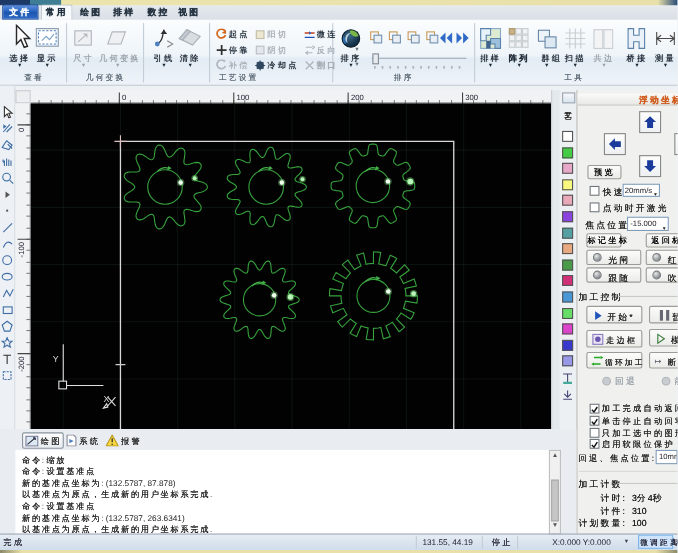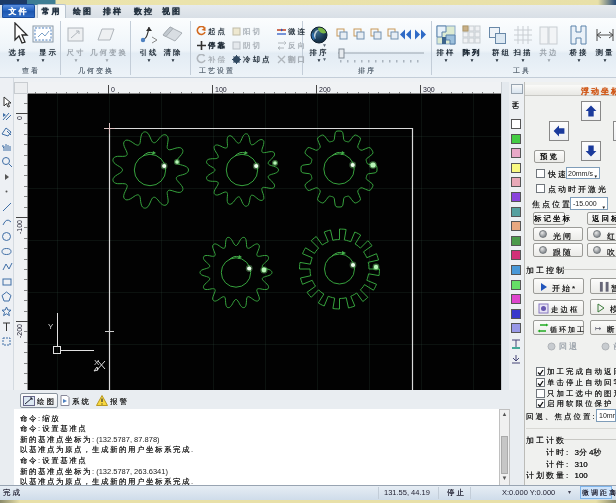--- a/index.html
+++ b/index.html
@@ -34,21 +34,21 @@
 <svg class="a" style="left:8px;top:22px" width="24" height="25" viewBox="0 0 24 25">
 <path d="M7,1 L7,18 L11,14 L14,21 L17,20 L14,13 L19,13 Z" fill="#fdfdfd" stroke="#2a2a2a" stroke-width="1.3"></path>
   </svg>
 <div class="a" style="left:3px;top:48px;width:30px;color:#1d2935;font-size:7.5px;text-align:center"><span class="cj" style="font-weight:normal">选择</span></div>
 <div class="a" style="left:3px;top:57px;width:30px;color:#1d2935;font-size:5px;text-align:center">▼</div>
 <svg class="a" style="left:32px;top:25px" width="22" height="19" viewBox="0 0 22 19">
 <rect x="1" y="1" width="20" height="16" fill="#f2f6fa" stroke="#8a9aa8"></rect>
 <rect x="3" y="3" width="16" height="12" fill="#fff" stroke="#4f81c0" stroke-dasharray="2 1.5"></rect>
 <path d="M6,12 l4,-4 3,3 4,-5" stroke="#7aa0c8" fill="none"></path>
   </svg>
-<div class="a" style="left:28px;top:48px;width:30px;color:#1d2935;font-size:7.5px;text-align:right"><span class="cj" style="font-weight:normal">显示</span></div>
+<div class="a" style="left:28px;top:48px;width:30px;color:#1d2935;font-size:7.5px;text-align:center"><span class="cj" style="font-weight:normal">显示</span></div>
 <div class="a" style="left:28px;top:57px;width:30px;color:#1d2935;font-size:5px;text-align:center">▼</div>
 <svg class="a" style="left:66px;top:25px" width="20" height="19" viewBox="0 0 20 19">
 <rect x="2" y="3" width="15" height="13" fill="#eef0f2" stroke="#b0b6bc"></rect>
     <path d="M5,13 L13,6 M13,6 l-3,0 m3,0 l0,3" stroke="#b0b6bc" fill="none"></path>
   </svg>
 <div class="a" style="left:61px;top:48px;width:30px;color:#9aa2aa;font-size:7.5px;text-align:center"><span class="cj" style="font-weight:normal">尺寸</span></div>
 <div class="a" style="left:61px;top:57px;width:30px;color:#9aa2aa;font-size:5px;text-align:center">▼</div>
 <svg class="a" style="left:96px;top:25px" width="20" height="19" viewBox="0 0 20 19">
 <path d="M2,15 L6,4 L18,4 L14,15 Z" fill="#eef0f2" stroke="#b0b6bc"></path>
   </svg>
@@ -69,21 +69,21 @@
 <div class="a" style="left:160px;top:48px;width:26px;color:#1d2935;font-size:7.5px;text-align:center"><span class="cj" style="font-weight:normal">清除</span></div>
 <div class="a" style="left:160px;top:57px;width:26px;color:#1d2935;font-size:5px;text-align:center">▼</div>
 <svg class="a" style="left:196px;top:26px" width="11" height="11" viewBox="0 0 11 11">
     <path d="M8.5,2 A4 4 0 1 0 9,6" stroke="#d2691e" fill="none" stroke-width="1.6"></path>
     <path d="M9.5,1 l0,4 -4,-1 z" fill="#d2691e"></path>
   </svg>
 <div class="a" style="left:208px;top:27px;width:36px;color:#1d2935;font-size:7.5px"><span class="cj" style="font-weight:normal">起点</span></div>
 <svg class="a" style="left:196px;top:40px" width="11" height="11" viewBox="0 0 11 11">
     <path d="M5.5,1 L5.5,10 M1,5.5 L10,5.5" stroke="#303030" stroke-width="1.6"></path>
   </svg>
-<div class="a" style="left:208px;top:41px;width:36px;color:#1d2935;font-size:7.5px"><span class="cj" style="font-weight:bold">停靠</span></div>
+<div class="a" style="left:208px;top:41px;width:36px;color:#1d2935;font-size:7.5px"><span class="cj" style="font-weight:normal">停靠</span></div>
 <svg class="a" style="left:196px;top:54px" width="11" height="11" viewBox="0 0 11 11">
     <path d="M8.5,2 A4 4 0 1 0 9,6" stroke="#b0b6bc" fill="none" stroke-width="1.6"></path>
   </svg>
 <div class="a" style="left:208px;top:55px;width:36px;color:#a7aeb5;font-size:7.5px"><span class="cj" style="font-weight:normal">补偿</span></div>
 <svg class="a" style="left:231px;top:26px" width="11" height="11" viewBox="0 0 11 11">
     <rect x="2" y="2" width="7" height="7" fill="#eee8d0" stroke="#c0bca8"></rect>
   </svg>
 <div class="a" style="left:243px;top:27px;width:36px;color:#a7aeb5;font-size:7.5px"><span class="cj" style="font-weight:normal">阳切</span></div>
 <svg class="a" style="left:231px;top:40px" width="11" height="11" viewBox="0 0 11 11">
     <rect x="2" y="2" width="7" height="7" fill="#e4e8ec" stroke="#b8bec4"></rect>

